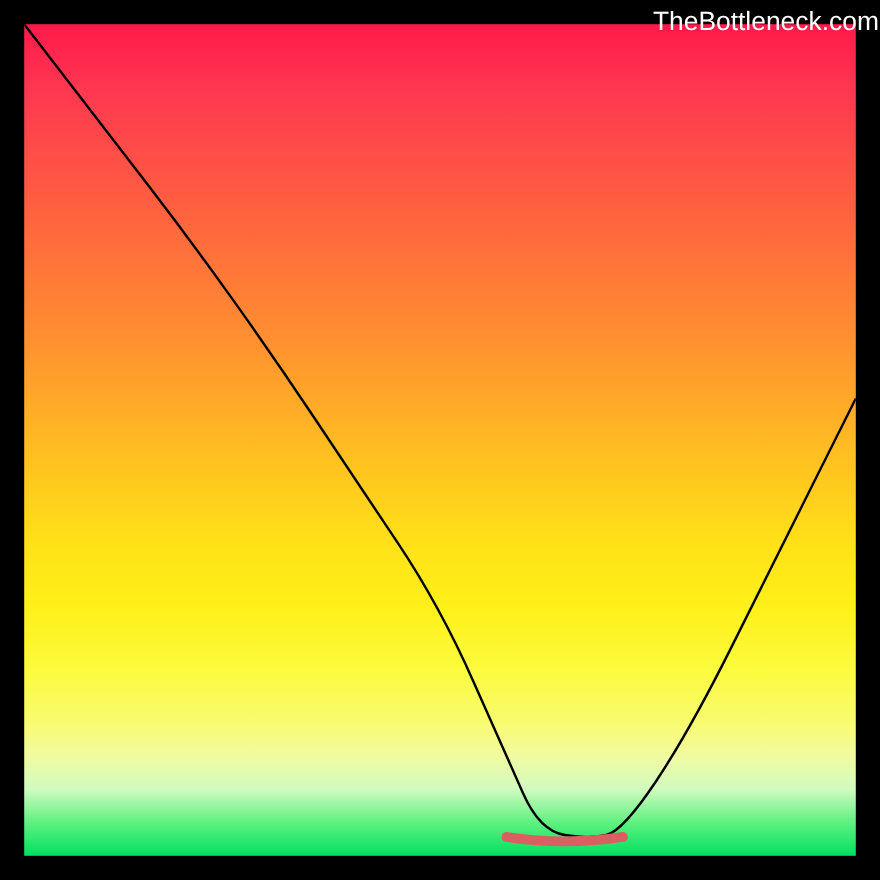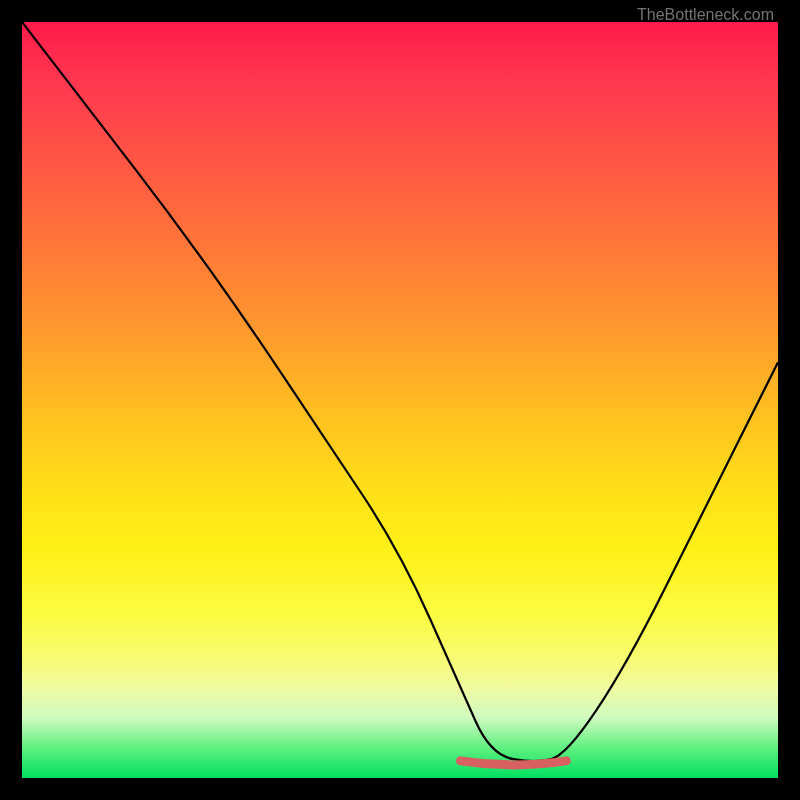--- a/index.html
+++ b/index.html
@@ -7,23 +7,23 @@
     padding: 0;
     width: 800px;
     height: 800px;
     background: #000;
     position: relative;
     font-family: Arial, sans-serif;
   }
   .watermark {
     position: absolute;
     top: 6px;
-    right: 26px;
-    color: #737373;
-    font-size: 16px;
+    right: 1px;
+    color: #ffffff;
+    font-size: 24px;
     z-index: 10;
   }
   .plot-area {
     position: absolute;
     left: 22px;
     top: 22px;
     width: 756px;
     height: 756px;
     background: linear-gradient(to bottom,
       #ff1a4a 0%,

